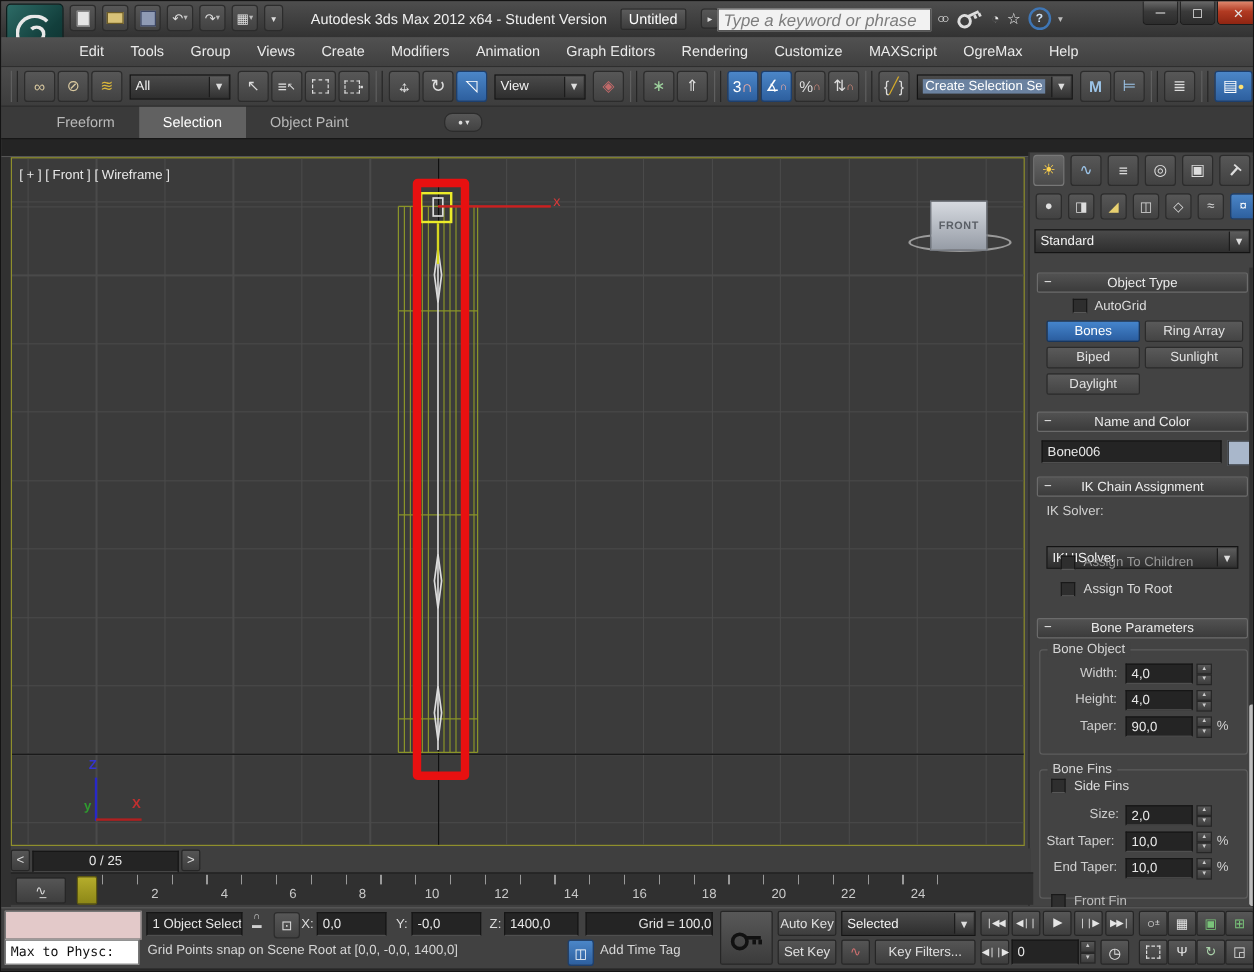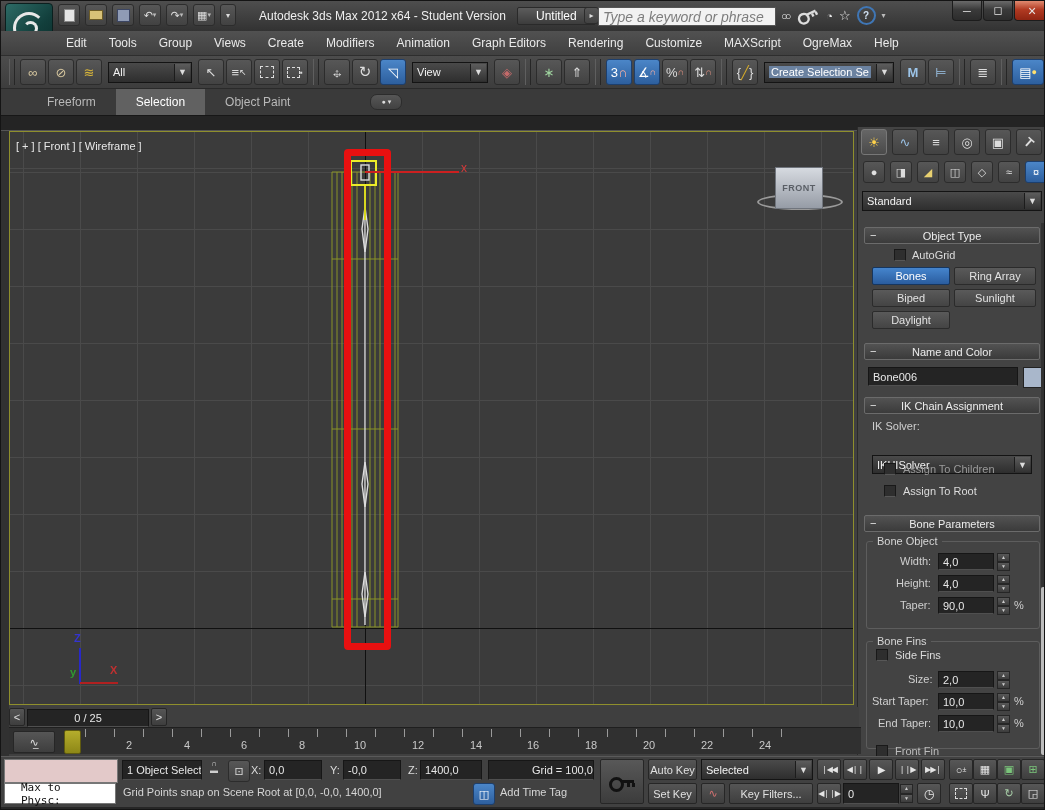--- a/index.html
+++ b/index.html
@@ -86,21 +86,21 @@
         </div>
       <div class="tbtn small">
           <span style="display:inline-block;width:11px;height:11px;background:#8f9bb5;border:1px solid #3c4providing3;border:1px solid #3c4663;"></span>
         </div>
       <div class="tbtn small">↶<span style="font-size:7px;color:#bbb;">▾</span></div>
       <div class="tbtn small">↷<span style="font-size:7px;color:#bbb;">▾</span></div>
       <div class="tbtn small">▦<span style="font-size:7px;color:#bbb;">▾</span></div>
       <div class="tbtn small" style="min-width:14px;font-size:8px;">▾</div>
     </div>
     <span class="abs" style="left:258px;top:8px;font-size:12px;color:#f0f0f0;white-space:nowrap;">Autodesk 3ds Max  2012 x64  - Student Version</span>
-    <span class="abs" style="left:516px;top:6px;font-size:12px;color:#fff;background:linear-gradient(#5c5c5c,#3c3c3c);border:1px solid #2a2a2a;padding:1px 18px;border-radius:2px;">Untitled</span>
+    <span class="abs" style="left:516px;top:6px;font-size:12px;color:#fff;background:linear-gradient(#5c5c5c,#3c3c3c);border:1px solid #2a2a2a;padding:1px 6px;border-radius:2px;">Untitled</span>
     <div class="tbtn small abs" style="left:582px;top:6px;min-width:13px;height:15px;font-size:8px;">▸</div>
     <div class="abs field" style="left:597px;top:6px;width:178px;height:19px;background:#f2f2f2;border:1px solid #555;">
       <span style="font-style:italic;color:#7d7d7d;font-size:14px;">Type a keyword or phrase</span>
     </div>
     <div class="abs flex" style="left:780px;top:5px;gap:6px;">
       <span style="letter-spacing:-3px;color:#e8e8e8;font-size:11px;">○○</span>
       <span><span class="keyicon light" style="transform:scale(.8) rotate(-25deg);display:inline-block;"><span class="ring"></span><span class="bar"></span><span class="t1"></span><span class="t2"></span></span></span>
       <span style="color:#e8e8e8;">◔</span>
       <span style="color:#e8e8e8;font-size:13px;">☆</span>
       <span style="width:15px;height:15px;border:2px solid #3f76b5;border-radius:50%;display:inline-flex;align-items:center;justify-content:center;color:#cfe0f2;font-size:10px;font-weight:bold;">?</span>
@@ -436,21 +436,21 @@
     <span class="ticklabel" style="left:570px;">18</span>
     <span class="ticklabel" style="left:628px;">20</span>
     <span class="ticklabel" style="left:686px;">22</span>
     <span class="ticklabel" style="left:744px;">24</span>
     <div class="abs" style="left:55px;top:2px;width:15px;height:22px;background:linear-gradient(#b5ad2c,#8d8717);border:1px solid #5f5a10;border-radius:2px;"></div>
   </div>
 
   <div class="abs" id="statusbar">
 
     <div class="abs" style="left:3px;top:2px;width:112px;height:22px;background:#e3c9c9;border:1px solid #777;"></div>
-    <div class="abs flex mono" style="left:3px;top:26px;width:112px;height:21px;background:#fff;border:1px solid #777;color:#111;font-size:11px;padding:0 16px;box-sizing:border-box;">
+    <div class="abs flex mono" style="left:3px;top:26px;width:112px;height:21px;background:#fff;border:1px solid #777;color:#111;font-size:11px;padding:0 4px;box-sizing:border-box;">
       <span>Max to Physc:</span>
     </div>
 
     <div class="field abs" style="left:121px;top:3px;width:80px;height:20px;">
         <span>1 Object Selected</span>
       </div>
     <div class="abs" style="left:205px;top:4px;width:16px;height:18px;display:flex;flex-direction:column;align-items:center;color:#cfcfcf;">
       <span style="font-size:8px;line-height:6px;">∩</span>
         <span style="font-size:8px;line-height:8px;">▬</span>
     </div>

